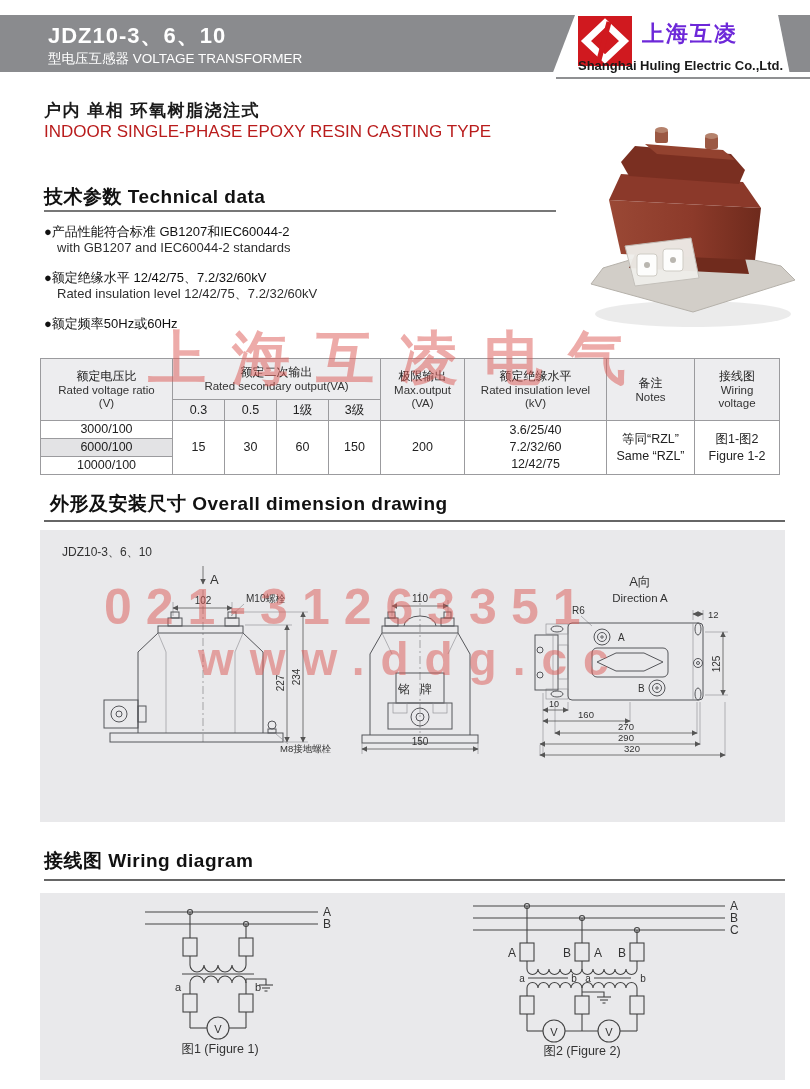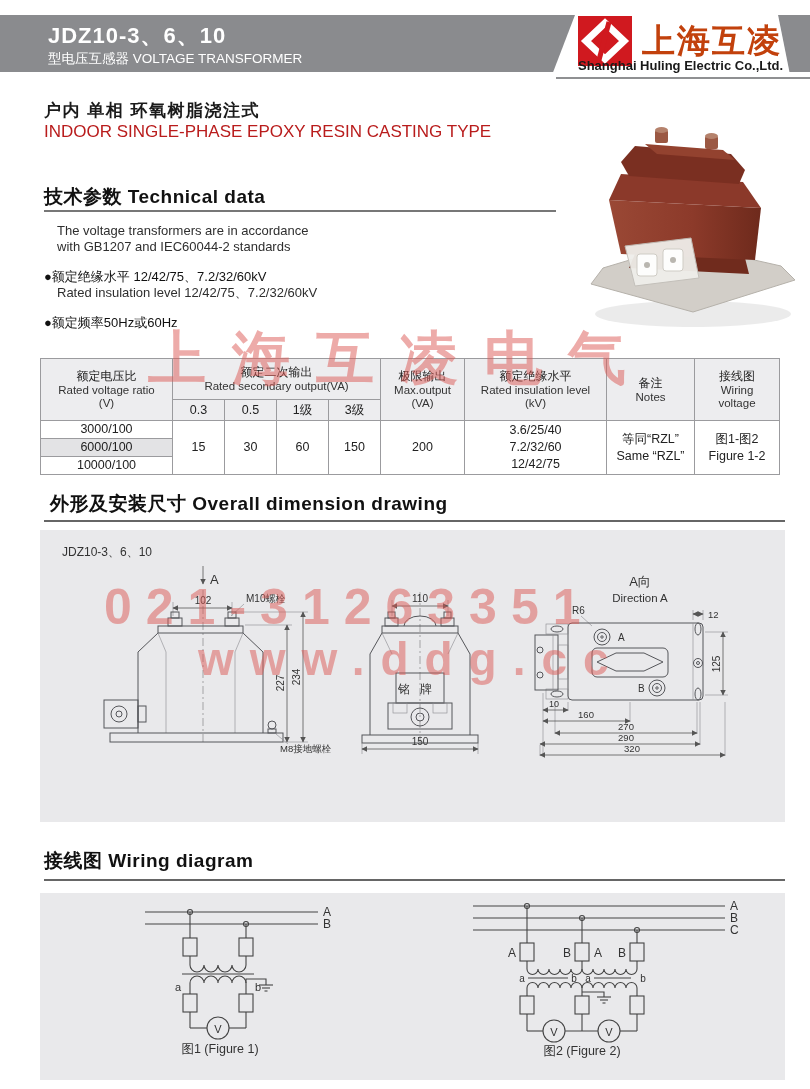--- a/index.html
+++ b/index.html
@@ -7,21 +7,21 @@
        font-family:"Liberation Sans",sans-serif;overflow:hidden;color:#222;}
   .abs{position:absolute;}
   
   .hbar{left:0;top:15px;width:575px;height:57px;background:#8a8b8e;
         clip-path:polygon(0 0,100% 0,96.2% 100%,0 100%);}
   .hbar-right{left:772px;top:15px;width:38px;height:57px;background:#8a8b8e;
         clip-path:polygon(16% 0,100% 0,100% 100%,46% 100%);}
   .h-model{left:48px;top:21px;color:#fff;font-size:22px;font-weight:bold;letter-spacing:1px;}
   .h-sub{left:48px;top:50px;color:#fff;font-size:13.5px;}
   .logo-box{left:578px;top:16px;width:54px;height:50px;}
-  .brand-cn{left:642px;top:19px;font-size:33px;font-weight:bold;color:#c2410c;letter-spacing:2px;}
+  .brand-cn{left:642px;top:19px;font-size:22px;font-weight:bold;color:#6d28d9;letter-spacing:2px;}
   .brand-en{left:578px;top:58px;font-size:13px;font-weight:bold;color:#1a1a1a;}
   .h-underline{left:556px;top:77px;width:254px;height:2px;background:#8f9092;}
   
   .intro-cn{left:44px;top:99px;font-size:17px;color:#1a1a1a;letter-spacing:1.5px;font-weight:bold;}
   .intro-en{left:44px;top:122px;font-size:17px;color:#b91c1c;}
   
   .sec-head{font-size:19px;color:#111;font-weight:bold;letter-spacing:.5px;}
   .u-thin{height:1.5px;background:#777;}
   .u-mid{height:2px;background:#666;}
   
@@ -80,21 +80,21 @@
 <div class="abs h-underline"></div>
 
 <div class="abs intro-cn">户内  单相  环氧树脂浇注式</div>
 <div class="abs intro-en">INDOOR SINGLE-PHASE EPOXY RESIN CASTING TYPE</div>
 
 <div class="abs sec-head" style="left:44px;top:184px;">技术参数  Technical data</div>
 <div class="abs u-thin" style="left:44px;top:210px;width:512px;"></div>
 
 <div class="abs bullets">
   <div class="b-item">
-    <div class="b-en">The voltage transformers are in accordance</div>
+    <div class="b-cn"><span>●</span><span>产品性能符合标准 GB1207和IEC60044-2</span></div>
     <div class="b-en">with GB1207 and IEC60044-2 standards</div>
   </div>
   <div class="b-item">
     <div class="b-cn"><span>●</span><span>额定绝缘水平 12/42/75、7.2/32/60kV</span></div>
     <div class="b-en">Rated insulation level 12/42/75、7.2/32/60kV</div>
   </div>
   <div class="b-item">
     <div class="b-cn"><span>●</span><span>额定频率50Hz或60Hz</span></div>
   </div>
 </div>

